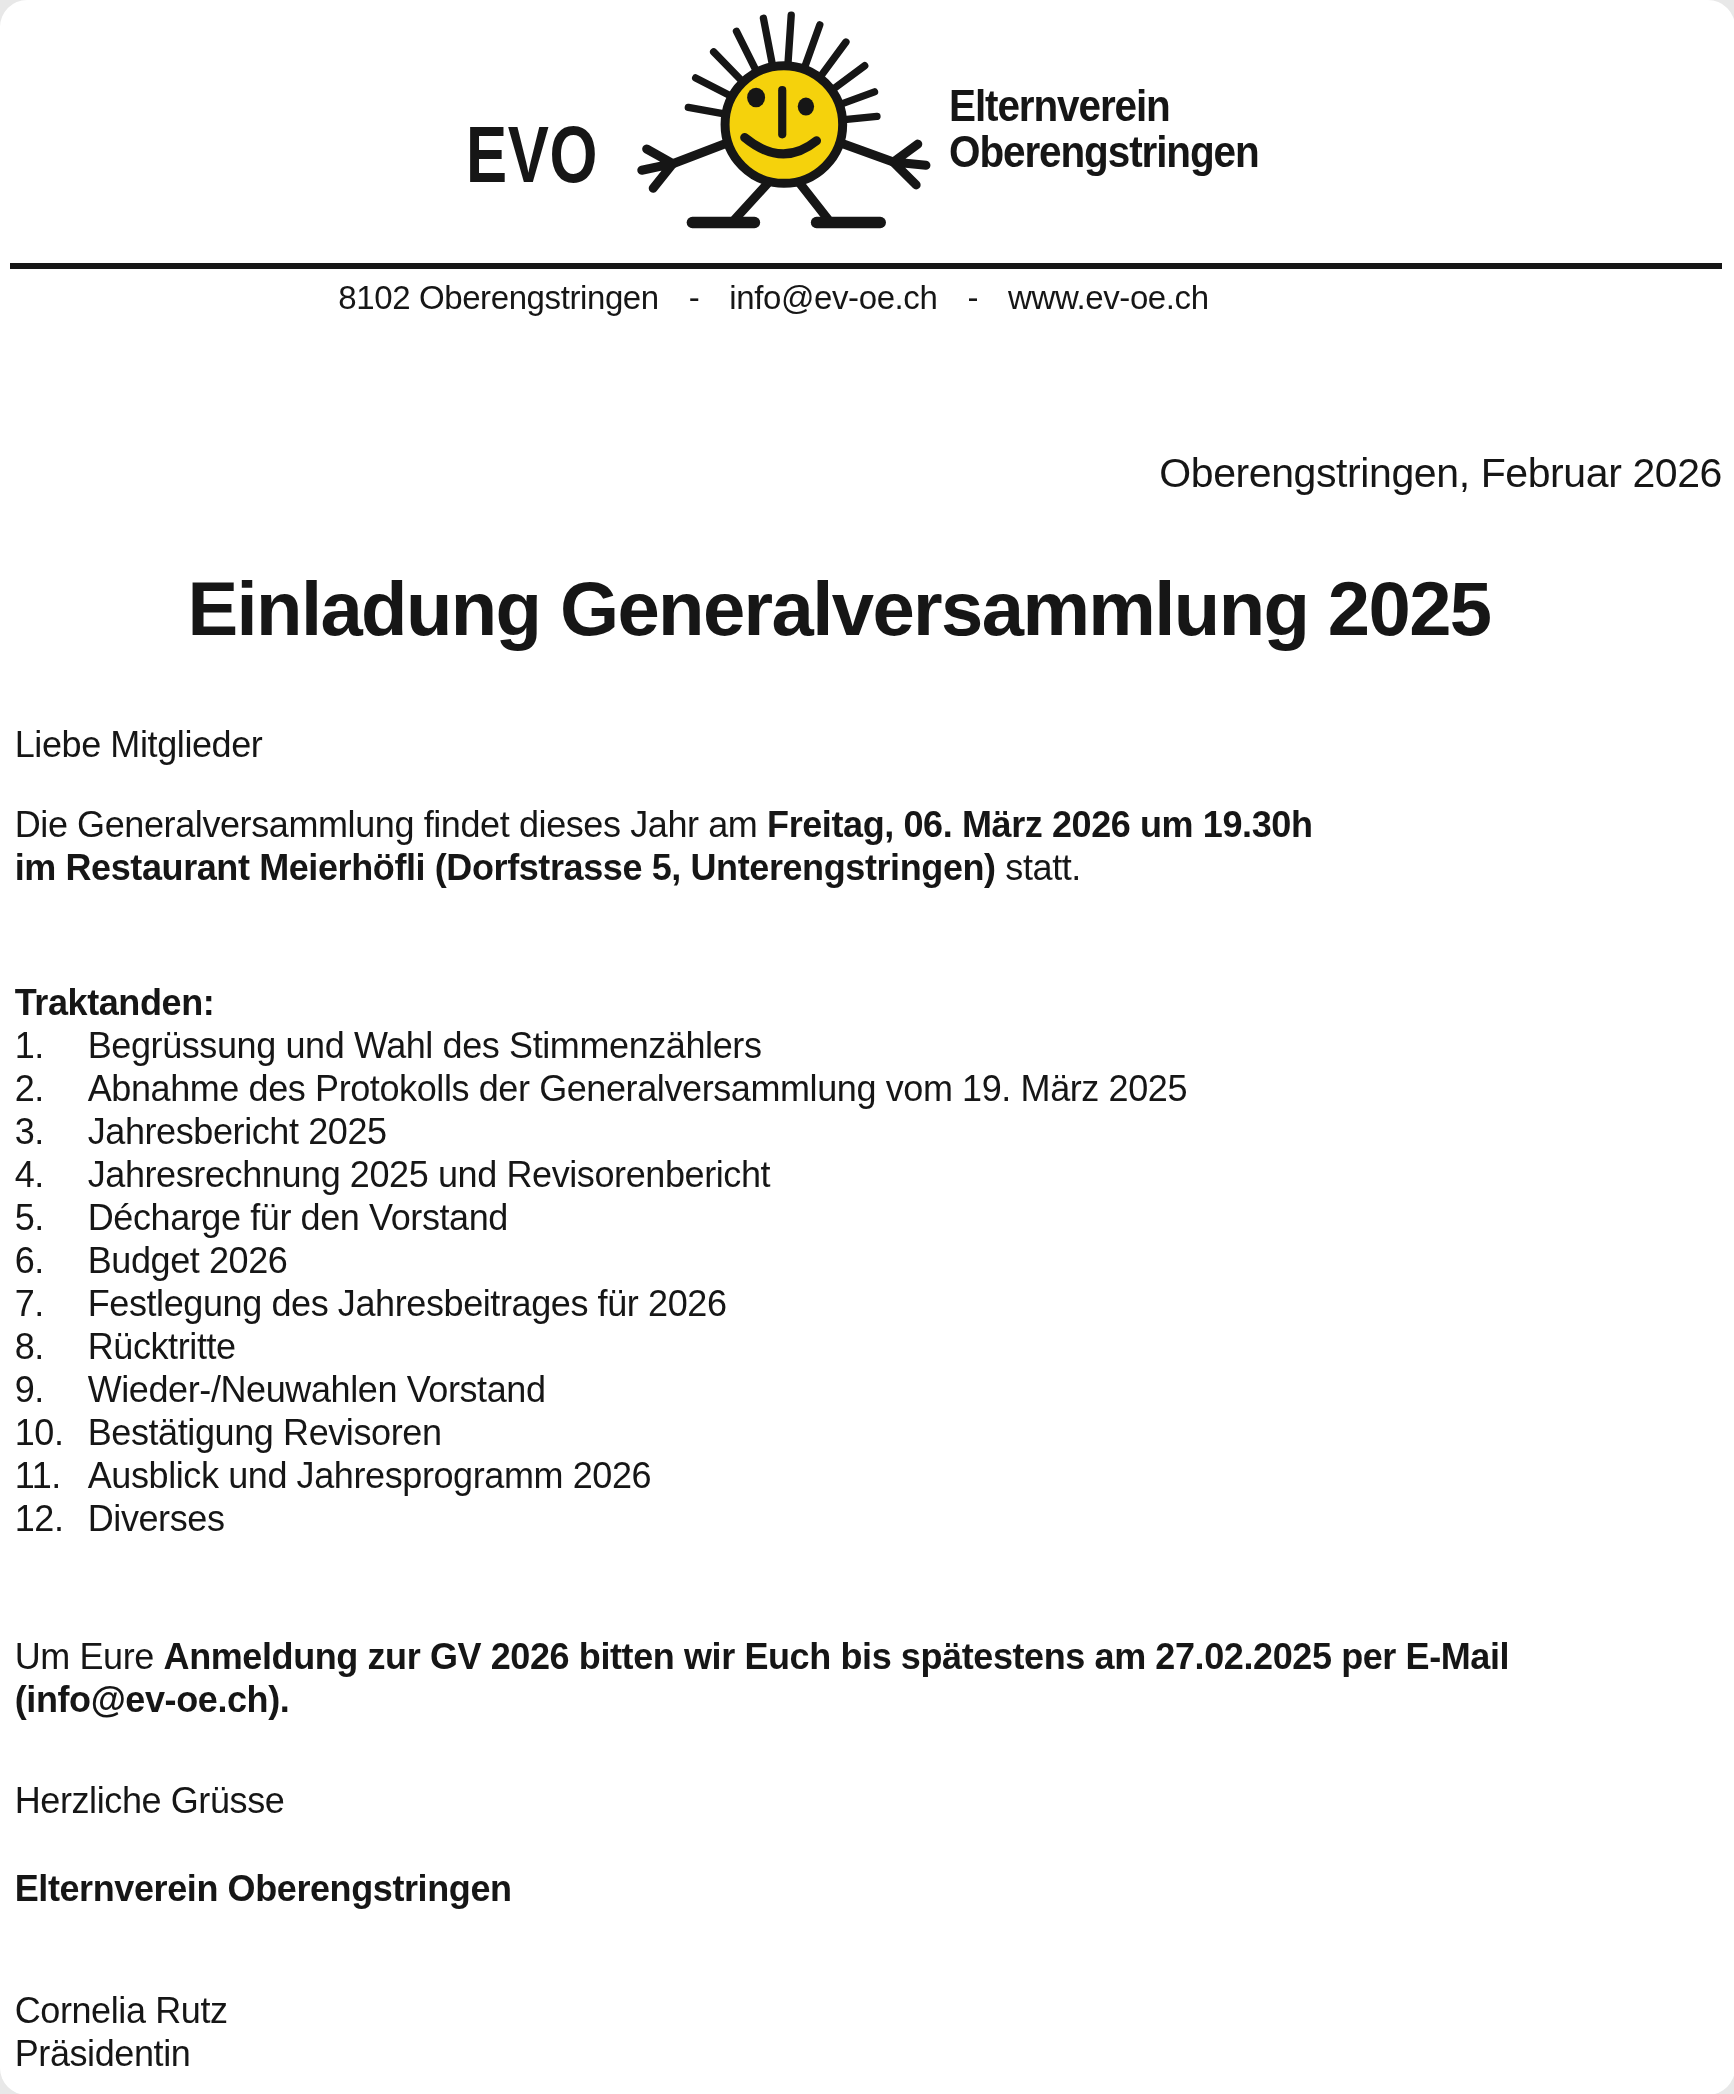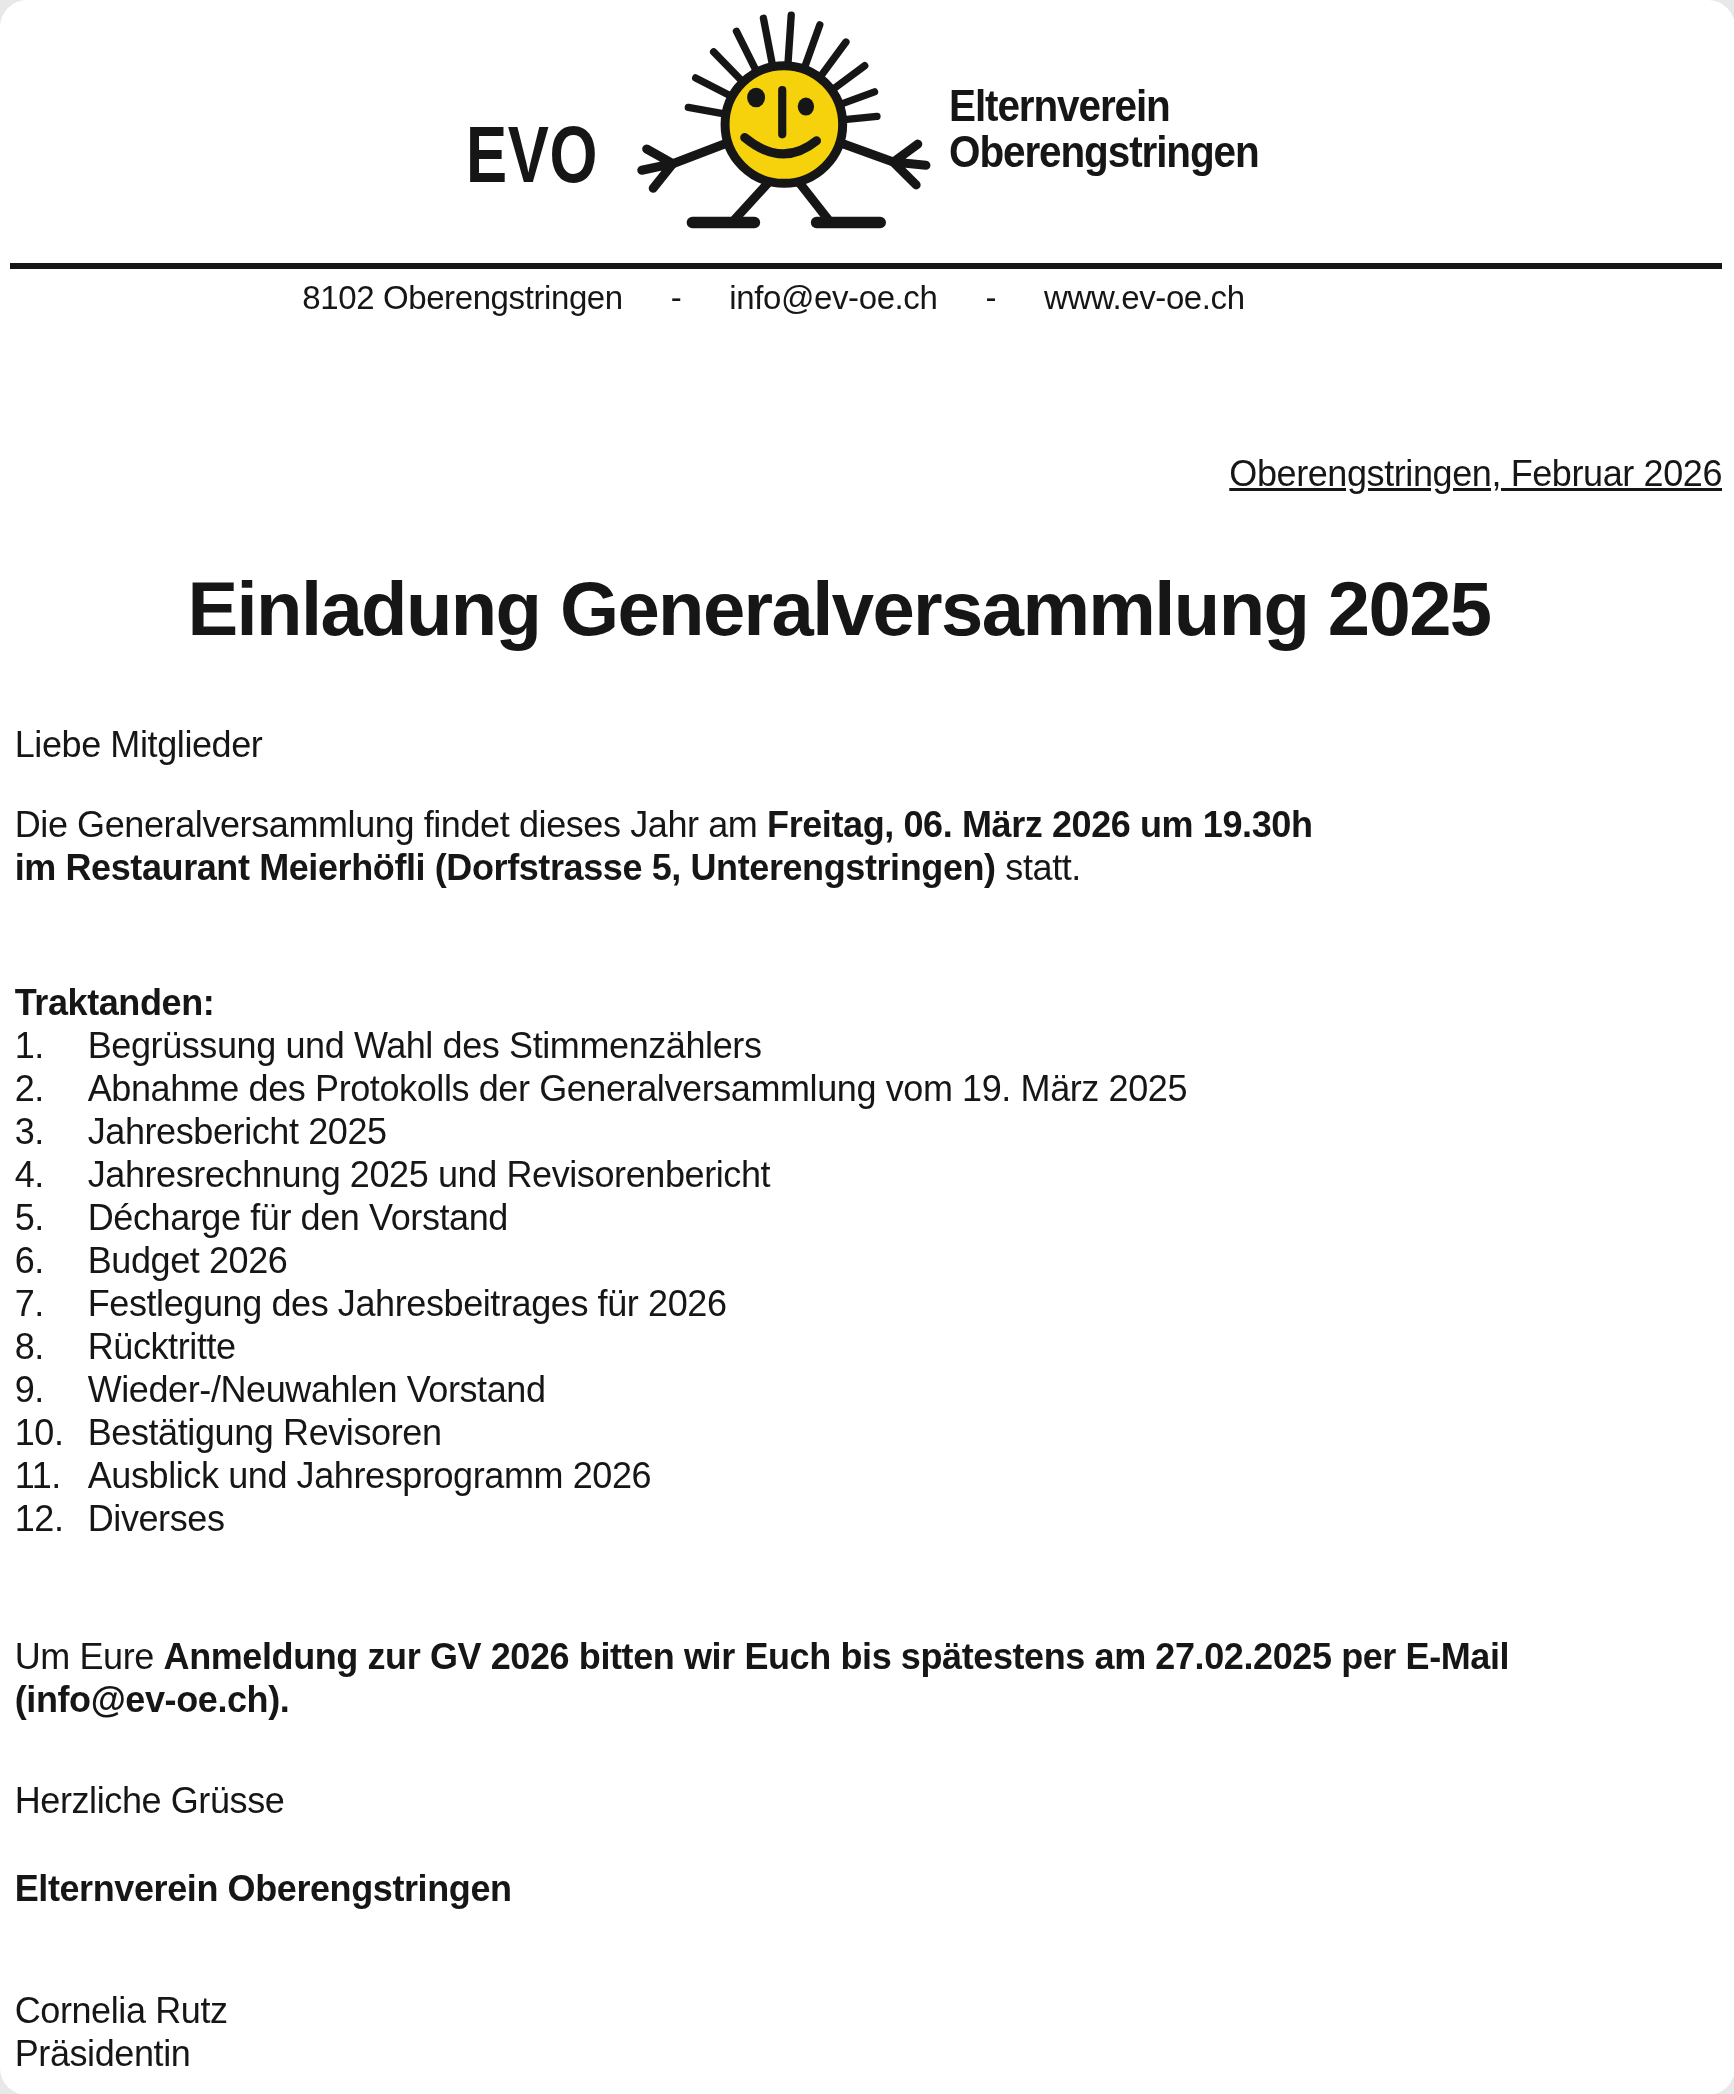--- a/index.html
+++ b/index.html
@@ -19,24 +19,24 @@
   }
   .sun-svg{left:630px;top:1.6px;}
   .org-name{
     left:949px;top:83px;font-size:44px;font-weight:700;line-height:46px;
     letter-spacing:-1.2px;transform:scaleX(0.92);transform-origin:left top;
   }
   
   .rule{left:9.8px;top:263px;width:1712px;height:5.7px;background:#161616;}
   .address-row{
     left:0;top:278px;width:1547px;display:flex;justify-content:center;
-    align-items:flex-start;gap:48px;font-size:33px;line-height:39px;
+    align-items:flex-start;gap:30px;font-size:33px;line-height:39px;
   }
   
-  .date-line{right:13px;top:452px;font-size:36px;line-height:43px;text-align:right;text-decoration:underline;}
+  .date-line{right:13px;top:452px;font-size:41px;line-height:43px;text-align:right;}
   .doc-title{
     left:0;top:566px;width:1678px;text-align:center;font-size:76px;
     font-weight:700;line-height:85px;letter-spacing:-1.6px;
   }
   
   .salutation{left:14.7px;top:723px;}
   .intro{left:14.7px;top:803px;}
   .agenda{left:14.7px;top:981px;}
   .agenda-row{display:flex;}
   .agenda-num{width:73px;flex:0 0 73px;}

